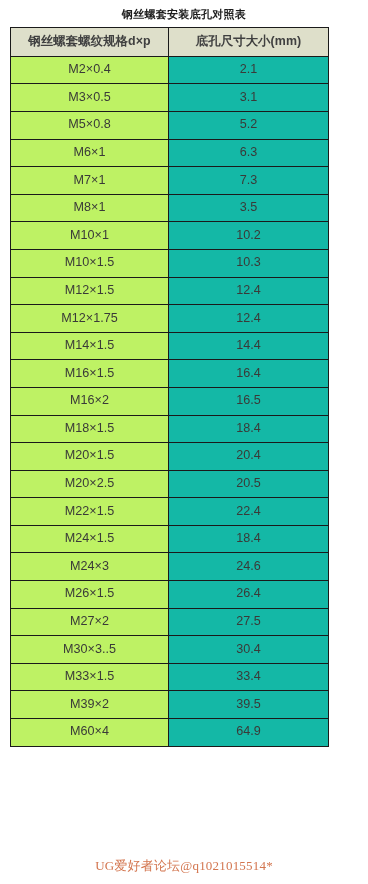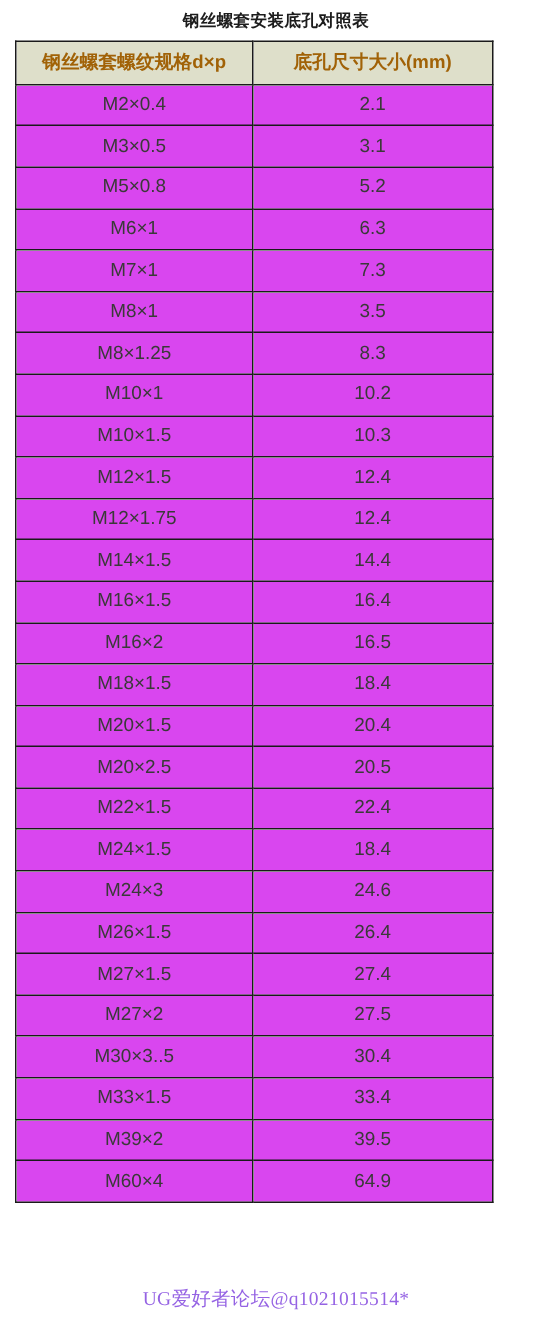--- a/index.html
+++ b/index.html
@@ -50,43 +50,43 @@
     color: #3a3a38;
     font-size: 12.6px;
     font-weight: normal;
     line-height: 1.1;
     white-space: nowrap;
     overflow: hidden;
   }
 
   table.spec-table thead th {
     background: #dedfca;
-    color: #a16207;
+    color: #404040;
     font-weight: bold;
     font-size: 12.4px;
     height: 27.5px;
     letter-spacing: 0.1px;
   }
 
   table.spec-table td.col-thread {
-    background: #d946ef;
+    background: #bef264;
   }
   table.spec-table td.col-hole {
-    background: #d946ef;
+    background: #14b8a6;
   }
 
   #watermark {
     position: absolute;
     left: 0;
     top: 857px;
     width: 368px;
     text-align: center;
     font-size: 13px;
     font-family: "Liberation Serif", "DejaVu Serif", serif;
-    color: #6d28d9;
+    color: #c2410c;
     opacity: 0.72;
     letter-spacing: 0.2px;
     white-space: nowrap;
     pointer-events: none;
   }
 </style>
 </head>
 <body>
 
 <div id="doc-title">钢丝螺套安装底孔对照表</div>
@@ -122,24 +122,20 @@
         </tr>
         <tr>
           <td class="col-thread">M7×1</td>
           <td class="col-hole">7.3</td>
         </tr>
         <tr>
           <td class="col-thread">M8×1</td>
           <td class="col-hole">3.5</td>
         </tr>
         <tr>
-          <td class="col-thread">M8×1.25</td>
-          <td class="col-hole">8.3</td>
-        </tr>
-        <tr>
           <td class="col-thread">M10×1</td>
           <td class="col-hole">10.2</td>
         </tr>
         <tr>
           <td class="col-thread">M10×1.5</td>
           <td class="col-hole">10.3</td>
         </tr>
         <tr>
           <td class="col-thread">M12×1.5</td>
           <td class="col-hole">12.4</td>
@@ -180,24 +176,20 @@
           <td class="col-thread">M24×1.5</td>
           <td class="col-hole">18.4</td>
         </tr>
         <tr>
           <td class="col-thread">M24×3</td>
           <td class="col-hole">24.6</td>
         </tr>
         <tr>
           <td class="col-thread">M26×1.5</td>
           <td class="col-hole">26.4</td>
-        </tr>
-        <tr>
-          <td class="col-thread">M27×1.5</td>
-          <td class="col-hole">27.4</td>
         </tr>
         <tr>
           <td class="col-thread">M27×2</td>
           <td class="col-hole">27.5</td>
         </tr>
         <tr>
           <td class="col-thread">M30×3..5</td>
           <td class="col-hole">30.4</td>
         </tr>
         <tr>

